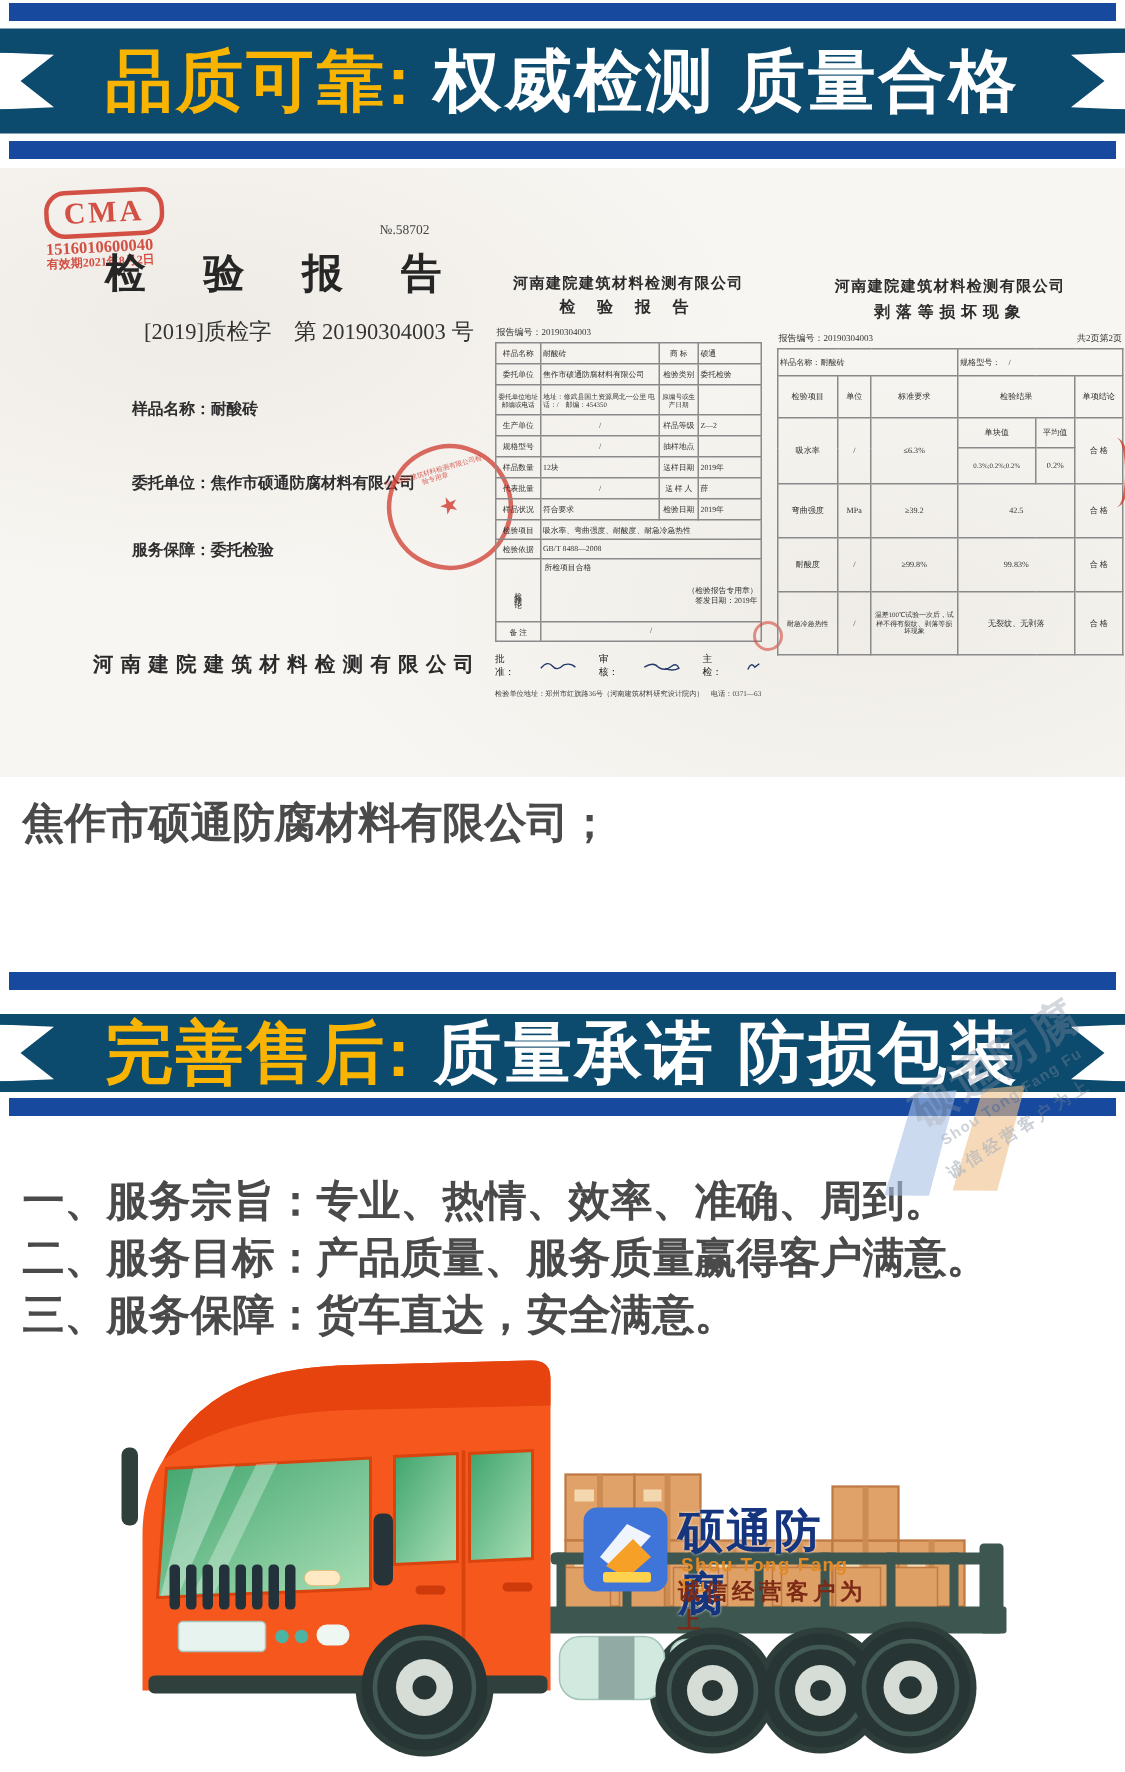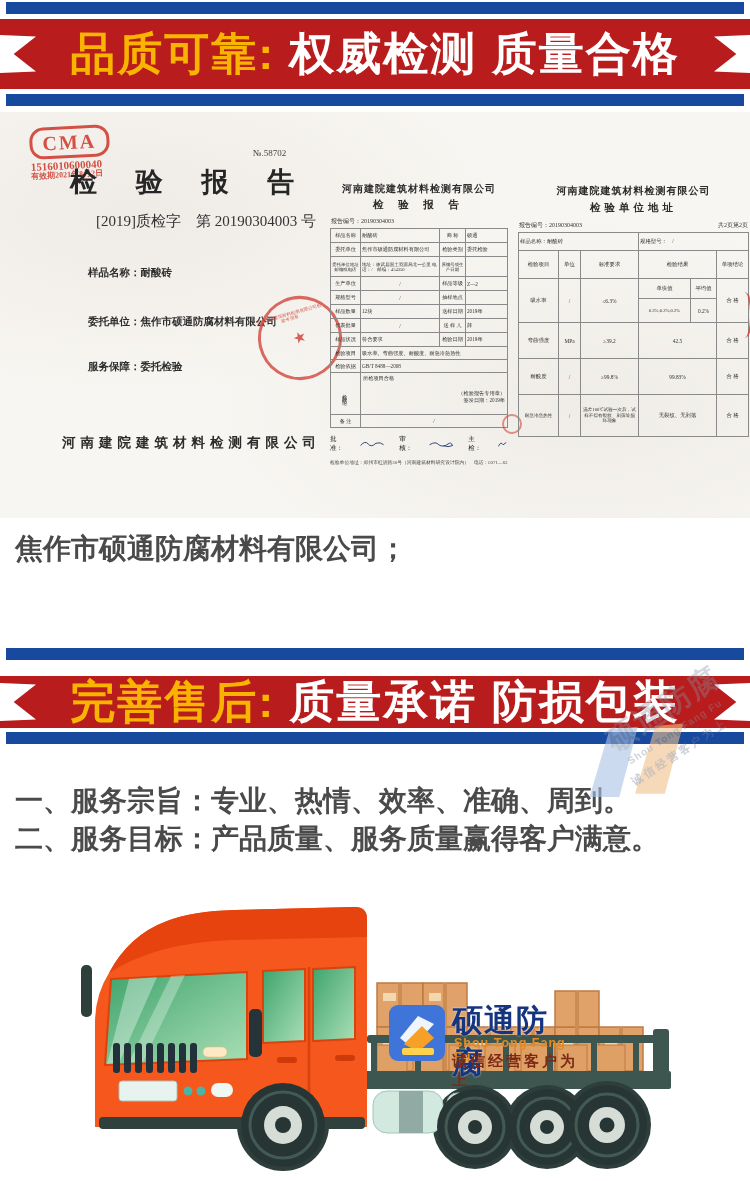--- a/index.html
+++ b/index.html
@@ -3,21 +3,21 @@
 <meta charset="utf-8">
 <style>
   html,body{margin:0;padding:0;background:#fff;}
   .page{position:relative;width:750px;height:1181px;background:#fff;overflow:hidden;
         font-family:"Liberation Sans",sans-serif;}
   
   .ribbon{position:absolute;left:0;width:750px;height:104px;}
   .ribbon .bar{position:absolute;left:6px;right:6px;height:12px;background:#17499e;}
   .ribbon .bar.top{top:0;}
   .ribbon .bar.bot{bottom:0;}
-  .ribbon .band{position:absolute;left:0;right:0;top:17px;bottom:17px;background:#b91c1c;
+  .ribbon .band{position:absolute;left:0;right:0;top:17px;bottom:17px;background:#0c4a6e;
                 display:flex;align-items:center;justify-content:center;}
   .notch{position:absolute;top:50%;width:36px;height:38px;margin-top:-19px;background:#fff;}
   .notch.l{left:0;clip-path:polygon(0 0,100% 4%,38% 50%,100% 96%,0 100%);}
   .notch.r{right:0;clip-path:polygon(100% 0,0 4%,62% 50%,0 96%,100% 100%);}
   .band-text{white-space:nowrap;font-weight:bold;letter-spacing:2px;}
   .band-text .hl{color:#f8b400;font-size:45px;font-weight:900;margin-right:14px;}
   .band-text .main{color:#ffffff;font-size:45px;}
   
   .cert{position:absolute;left:0;top:112px;width:750px;height:406px;color:#3a3a3a;
         font-family:"Liberation Serif",serif;
@@ -217,21 +217,21 @@
         <span>主检：</span>
         <svg width="14" height="12" viewBox="0 0 14 12">
             <path d="M2,9 Q5,2 8,7 L12,4" fill="none" stroke="#243a6b" stroke-width="1.2"></path>
           </svg>
       </div>
       <div class="p2-footer">检验单位地址：郑州市红旗路36号（河南建筑材料研究设计院内）　电话：0371—63</div>
     </div>
 
     <div class="p3">
       <div class="p3-org">河南建院建筑材料检测有限公司</div>
-      <div class="p3-title">检验单位地址</div>
+      <div class="p3-title">剥落等损坏现象</div>
       <div class="p3-norow">
         <span>报告编号：20190304003</span>
         <span>共2页第2页</span>
       </div>
       <table class="t3">
         <colgroup>
             <col style="width:40px">
             <col style="width:22px">
             <col style="width:58px">
             <col style="width:52px">
@@ -306,20 +306,21 @@
   <div class="watermark">
     <div class="wm-shape wm-b"></div>
     <div class="wm-shape wm-o"></div>
     <div class="wm-cn">硕通防腐</div>
     <div class="wm-en">Shou Tong Fang Fu</div>
     <div class="wm-slg">诚信经营客户为上</div>
   </div>
 
   <div class="svcline" style="top:782px;">一、服务宗旨：专业、热情、效率、准确、周到。</div>
   <div class="svcline" style="top:820px;">二、服务目标：产品质量、服务质量赢得客户满意。</div>
+  <div class="svcline" style="top:858px;">三、服务保障：货车直达，安全满意。</div>
 
   <div class="truck">
     <svg width="640" height="285" viewBox="0 0 640 285">
       <defs>
         <linearGradient id="gw" x1="0" y1="0" x2="1" y2="1">
           <stop offset="0" stop-color="#3fa46c"></stop>
             <stop offset="1" stop-color="#aadfb6"></stop>
         </linearGradient>
       </defs>
 

